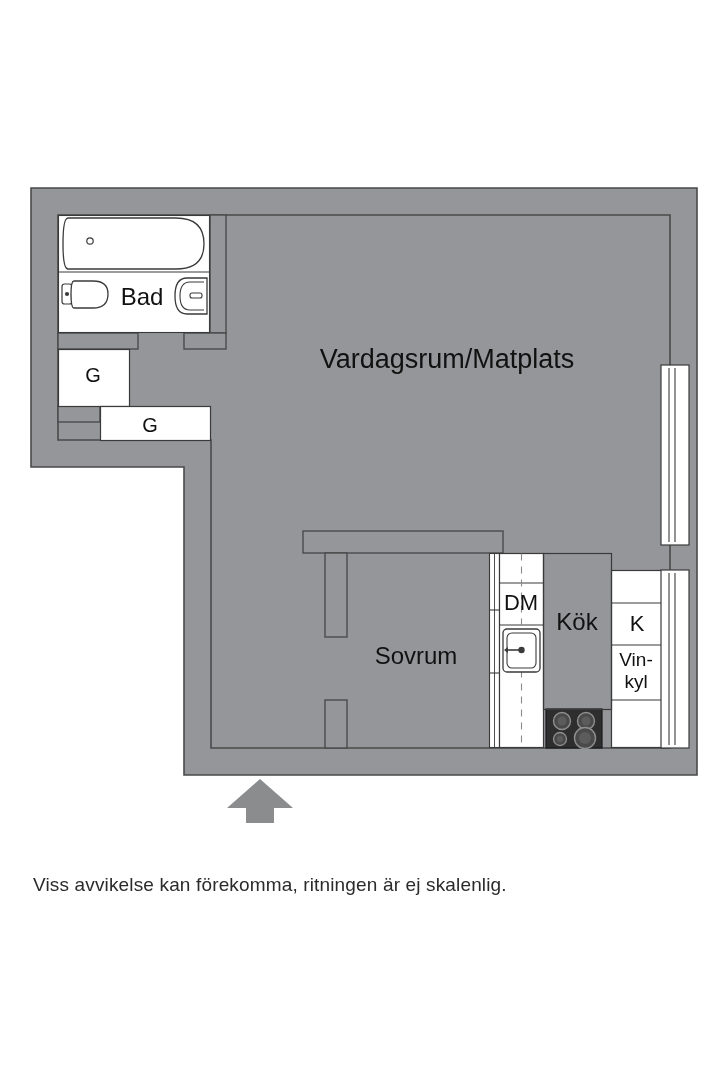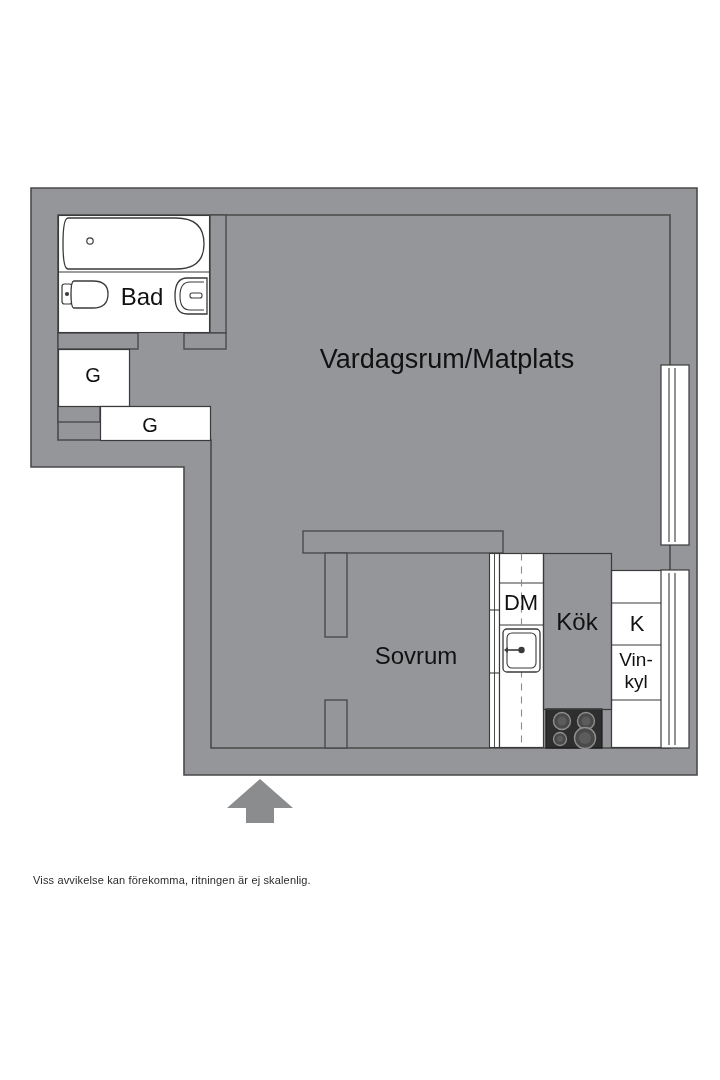--- a/index.html
+++ b/index.html
@@ -35,21 +35,21 @@
   .label-xl { font-size: 27px; }
   .label-lg { font-size: 24px; }
   .label-md { font-size: 22px; }
   .label-sm { font-size: 20px; }
   .label-xs { font-size: 19px; }
   .caption {
     position: absolute;
     left: 33px;
     top: 874px;
     font-family: "Liberation Sans", sans-serif;
-    font-size: 11px;
+    font-size: 19px;
     color: #2b2b2b;
     letter-spacing: 0.15px;
     white-space: nowrap;
     text-align: center;
   }
 </style>
 </head>
 <body>
 
 <div id="floorplan-wrap">

